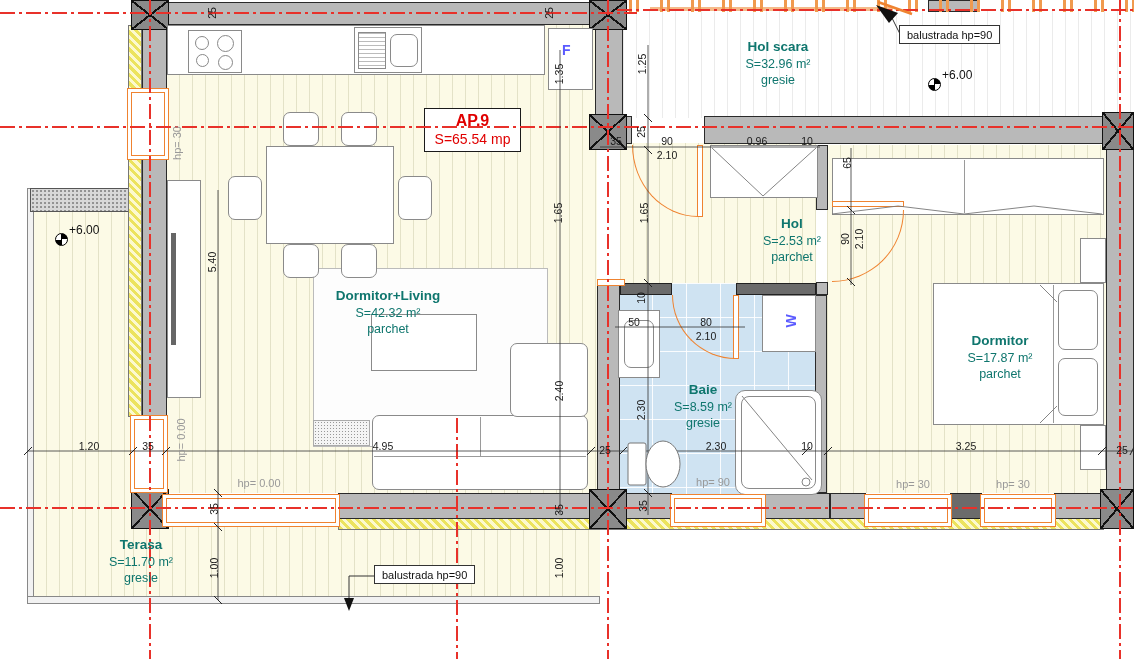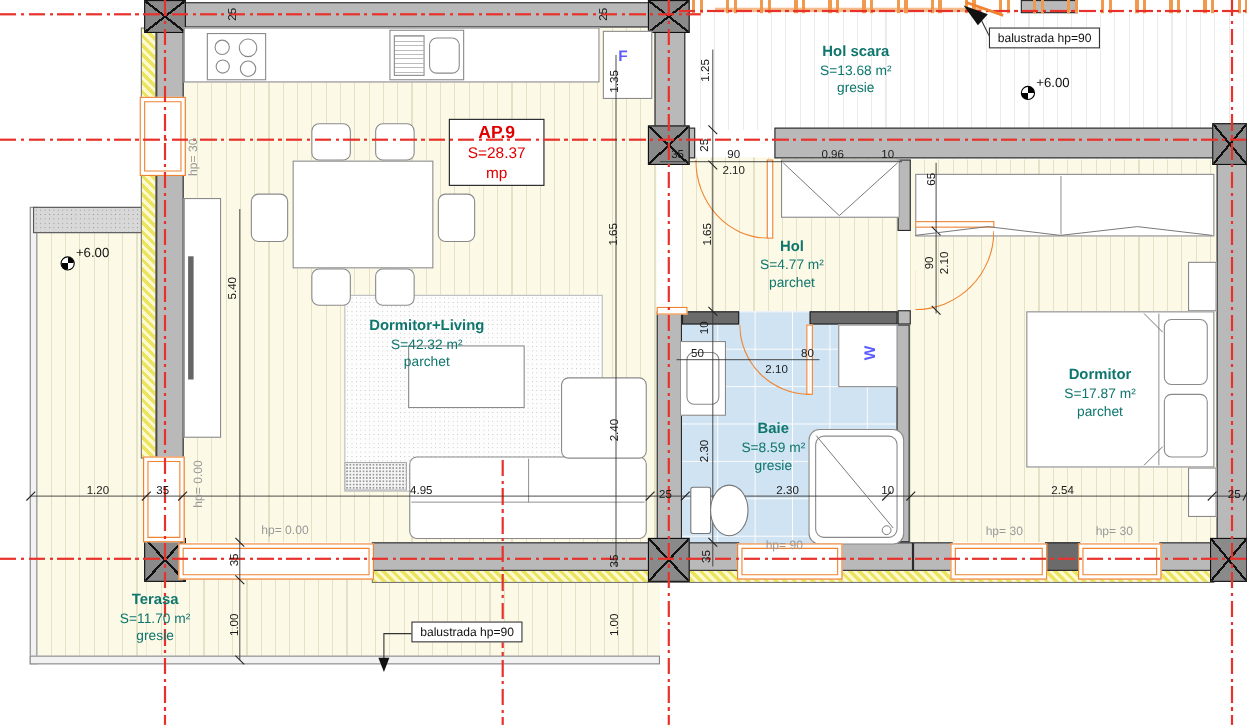--- a/index.html
+++ b/index.html
@@ -215,38 +215,38 @@
     </g>
     <g>
       <polyline points="890,14 903,40" stroke="#333" stroke-width="1" fill="none"></polyline>
       <polygon points="876,5 898,13 889,23" fill="#111"></polygon>
       <polyline points="375,576 349,576 349,600" stroke="#333" stroke-width="1" fill="none"></polyline>
       <polygon points="344,598 354,598 349,611" fill="#111"></polygon>
     </g>
     <line x1="878" y1="2" x2="912" y2="14" stroke="#ef8330" stroke-width="2.5"></line>
   </svg>
 
-  <div class="apbox" style="left:408px;top:108px;width:87px;">
+  <div class="apbox" style="left:424px;top:108px;width:97px;">
     <div class="apc">AP.9</div>
-    <div class="apa">S=28.37 mp</div>
+    <div class="apa">S=65.54 mp</div>
   </div>
 
   <div class="room" style="left:778px;top:63px;">
     <div class="rn">Hol scara</div>
-    <div class="ra">S=13.68 m²</div>
+    <div class="ra">S=32.96 m²</div>
     <div class="rf">gresie</div>
   </div>
   <div class="room" style="left:388px;top:312px;">
     <div class="rn">Dormitor+Living</div>
     <div class="ra">S=42.32 m²</div>
     <div class="rf">parchet</div>
   </div>
-  <div class="room" style="left:720px;top:240px;">
+  <div class="room" style="left:792px;top:240px;">
     <div class="rn">Hol</div>
-    <div class="ra">S=4.77 m²</div>
+    <div class="ra">S=2.53 m²</div>
     <div class="rf">parchet</div>
   </div>
   <div class="room" style="left:703px;top:406px;">
     <div class="rn">Baie</div>
     <div class="ra">S=8.59 m²</div>
     <div class="rf">gresie</div>
   </div>
   <div class="room" style="left:1000px;top:357px;">
     <div class="rn">Dormitor</div>
     <div class="ra">S=17.87 m²</div>
@@ -286,35 +286,35 @@
       <span class="dim" style="left: 757px; top: 141px;">0.96</span>
       <span class="dim" style="left: 807px; top: 141px;">10</span>
       <span class="dim v" style="left: 847px; top: 163px;">65</span>
       <span class="dim v" style="left: 558px; top: 213px;">1.65</span>
       <span class="dim v" style="left: 644px; top: 213px;">1.65</span>
       <span class="dim v" style="left: 845px; top: 239px;">90</span>
       <span class="dim v" style="left: 859px; top: 239px;">2.10</span>
       <span class="dim v" style="left: 212px; top: 262px;">5.40</span>
       <span class="dim v" style="left: 641px; top: 298px;">10</span>
       <span class="dim" style="left: 634px; top: 322px;">50</span>
-      <span class="dim" style="left: 706px; top: 322px; margin-left: 28px;">80</span>
+      <span class="dim" style="left: 706px; top: 322px;">80</span>
       <span class="dim" style="left: 706px; top: 336px;">2.10</span>
       <span class="dim v" style="left: 559px; top: 391px;">2.40</span>
       <span class="dim v" style="left: 641px; top: 410px;">2.30</span>
       <span class="dim" style="left: 89px; top: 446px;">1.20</span>
       <span class="dim" style="left: 148px; top: 446px;">35</span>
       <span class="dim v g" style="left: 181px; top: 440px;">hp= 0.00</span>
       <span class="dim" style="left: 383px; top: 446px;">4.95</span>
       <span class="dim" style="left: 605px; top: 450px;">25</span>
       <span class="dim" style="left: 716px; top: 446px;">2.30</span>
       <span class="dim" style="left: 807px; top: 446px;">10</span>
-      <span class="dim" style="left: 966px; top: 446px;">2.54</span>
+      <span class="dim" style="left: 966px; top: 446px;">3.25</span>
       <span class="dim" style="left: 1122px; top: 450px;">25</span>
       <span class="dim g" style="left: 259px; top: 483px;">hp= 0.00</span>
-      <span class="dim g" style="left: 713px; top: 482px; margin-top: 15px;">hp= 90</span>
+      <span class="dim g" style="left: 713px; top: 482px;">hp= 90</span>
       <span class="dim g" style="left: 913px; top: 484px;">hp= 30</span>
       <span class="dim g" style="left: 1013px; top: 484px;">hp= 30</span>
       <span class="dim v" style="left: 214px; top: 509px;">35</span>
       <span class="dim v" style="left: 559px; top: 510px;">35</span>
       <span class="dim v" style="left: 643px; top: 506px;">35</span>
       <span class="dim v" style="left: 214px; top: 568px;">1.00</span>
       <span class="dim v" style="left: 559px; top: 568px;">1.00</span>
     </div>
 
 </div>

